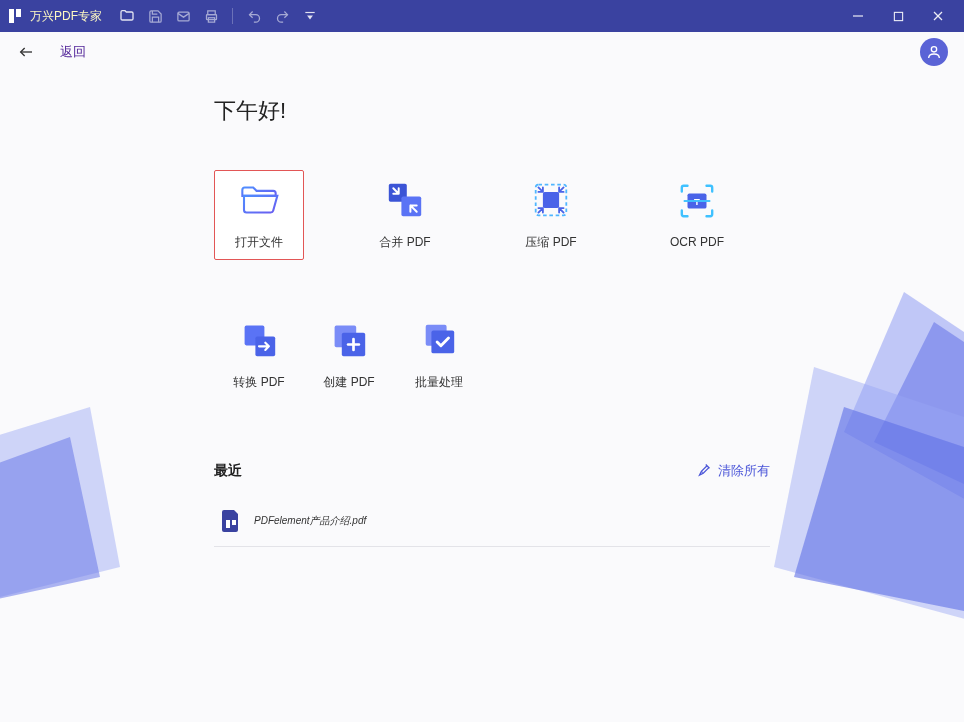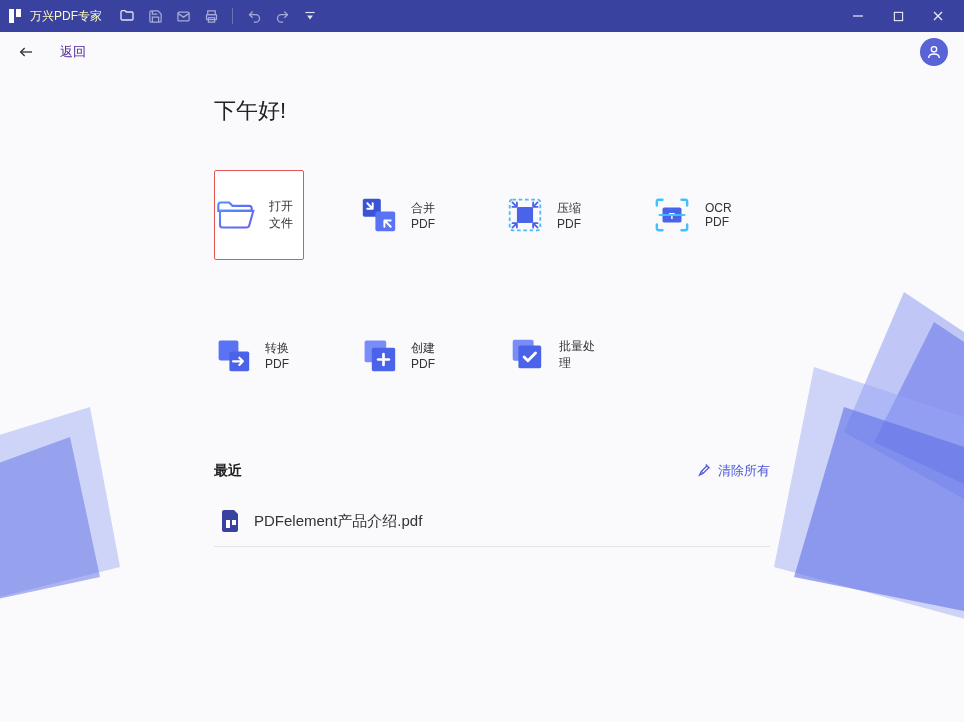--- a/index.html
+++ b/index.html
@@ -41,39 +41,39 @@
     }
     .inner {
       width: 556px;
       margin-left: 214px;
     }
     .greeting { font-size: 22px; font-weight: 400; color: #222; margin-bottom: 44px; }
 
     .action-grid { display: flex; flex-wrap: wrap; gap: 56px 56px; }
     .action-card {
       width: 90px; height: 90px;
-      display: flex; flex-direction: row; align-items: center; justify-content: center;
+      display: flex; flex-direction: column; align-items: center; justify-content: center;
       gap: 14px;
       cursor: pointer; border: 1px solid transparent; border-radius: 2px;
       background: #fff0;
     }
     .action-card.active { border-color: #e25656; background: #fff; }
     .action-card .icon-wrap { width: 40px; height: 40px; display: flex; align-items: center; justify-content: center; }
     .action-card .label { font-size: 12px; color: #333; }
 
-    .row2 { margin-top: 50px; display: flex; gap: 56px; }
+    .row2 { margin-top: 50px; display: flex; }
 
     .recent-head { margin-top: 62px; display: flex; }
     .recent-title { font-size: 14px; font-weight: 700; color: #222; }
     .recent-head .spacer { flex: 1; }
     .clear-all { display: flex; align-items: center; gap: 6px; color: #4a55d8; font-size: 13px; cursor: pointer; }
 
     .recent-list { margin-top: 24px; padding-bottom: 8px; border-bottom: 1px solid #e3e3e8; }
     .recent-item { display: flex; align-items: center; gap: 12px; padding: 6px 8px; cursor: pointer; }
-    .recent-item .fname { font-size: 15px; color: #333; }
+    .recent-item .fname { font-size: 10px; color: #333; font-style: italic; }
     .file-ico { width: 20px; height: 22px; }
 
     
     .deco { position: absolute; pointer-events: none; }
     .deco.tr { right: -60px; top: 220px; }
     .deco.br { right: -30px; bottom: -80px; }
     .deco.bl { left: -40px; bottom: -60px; }
   </style>
 </head>
 <body>

